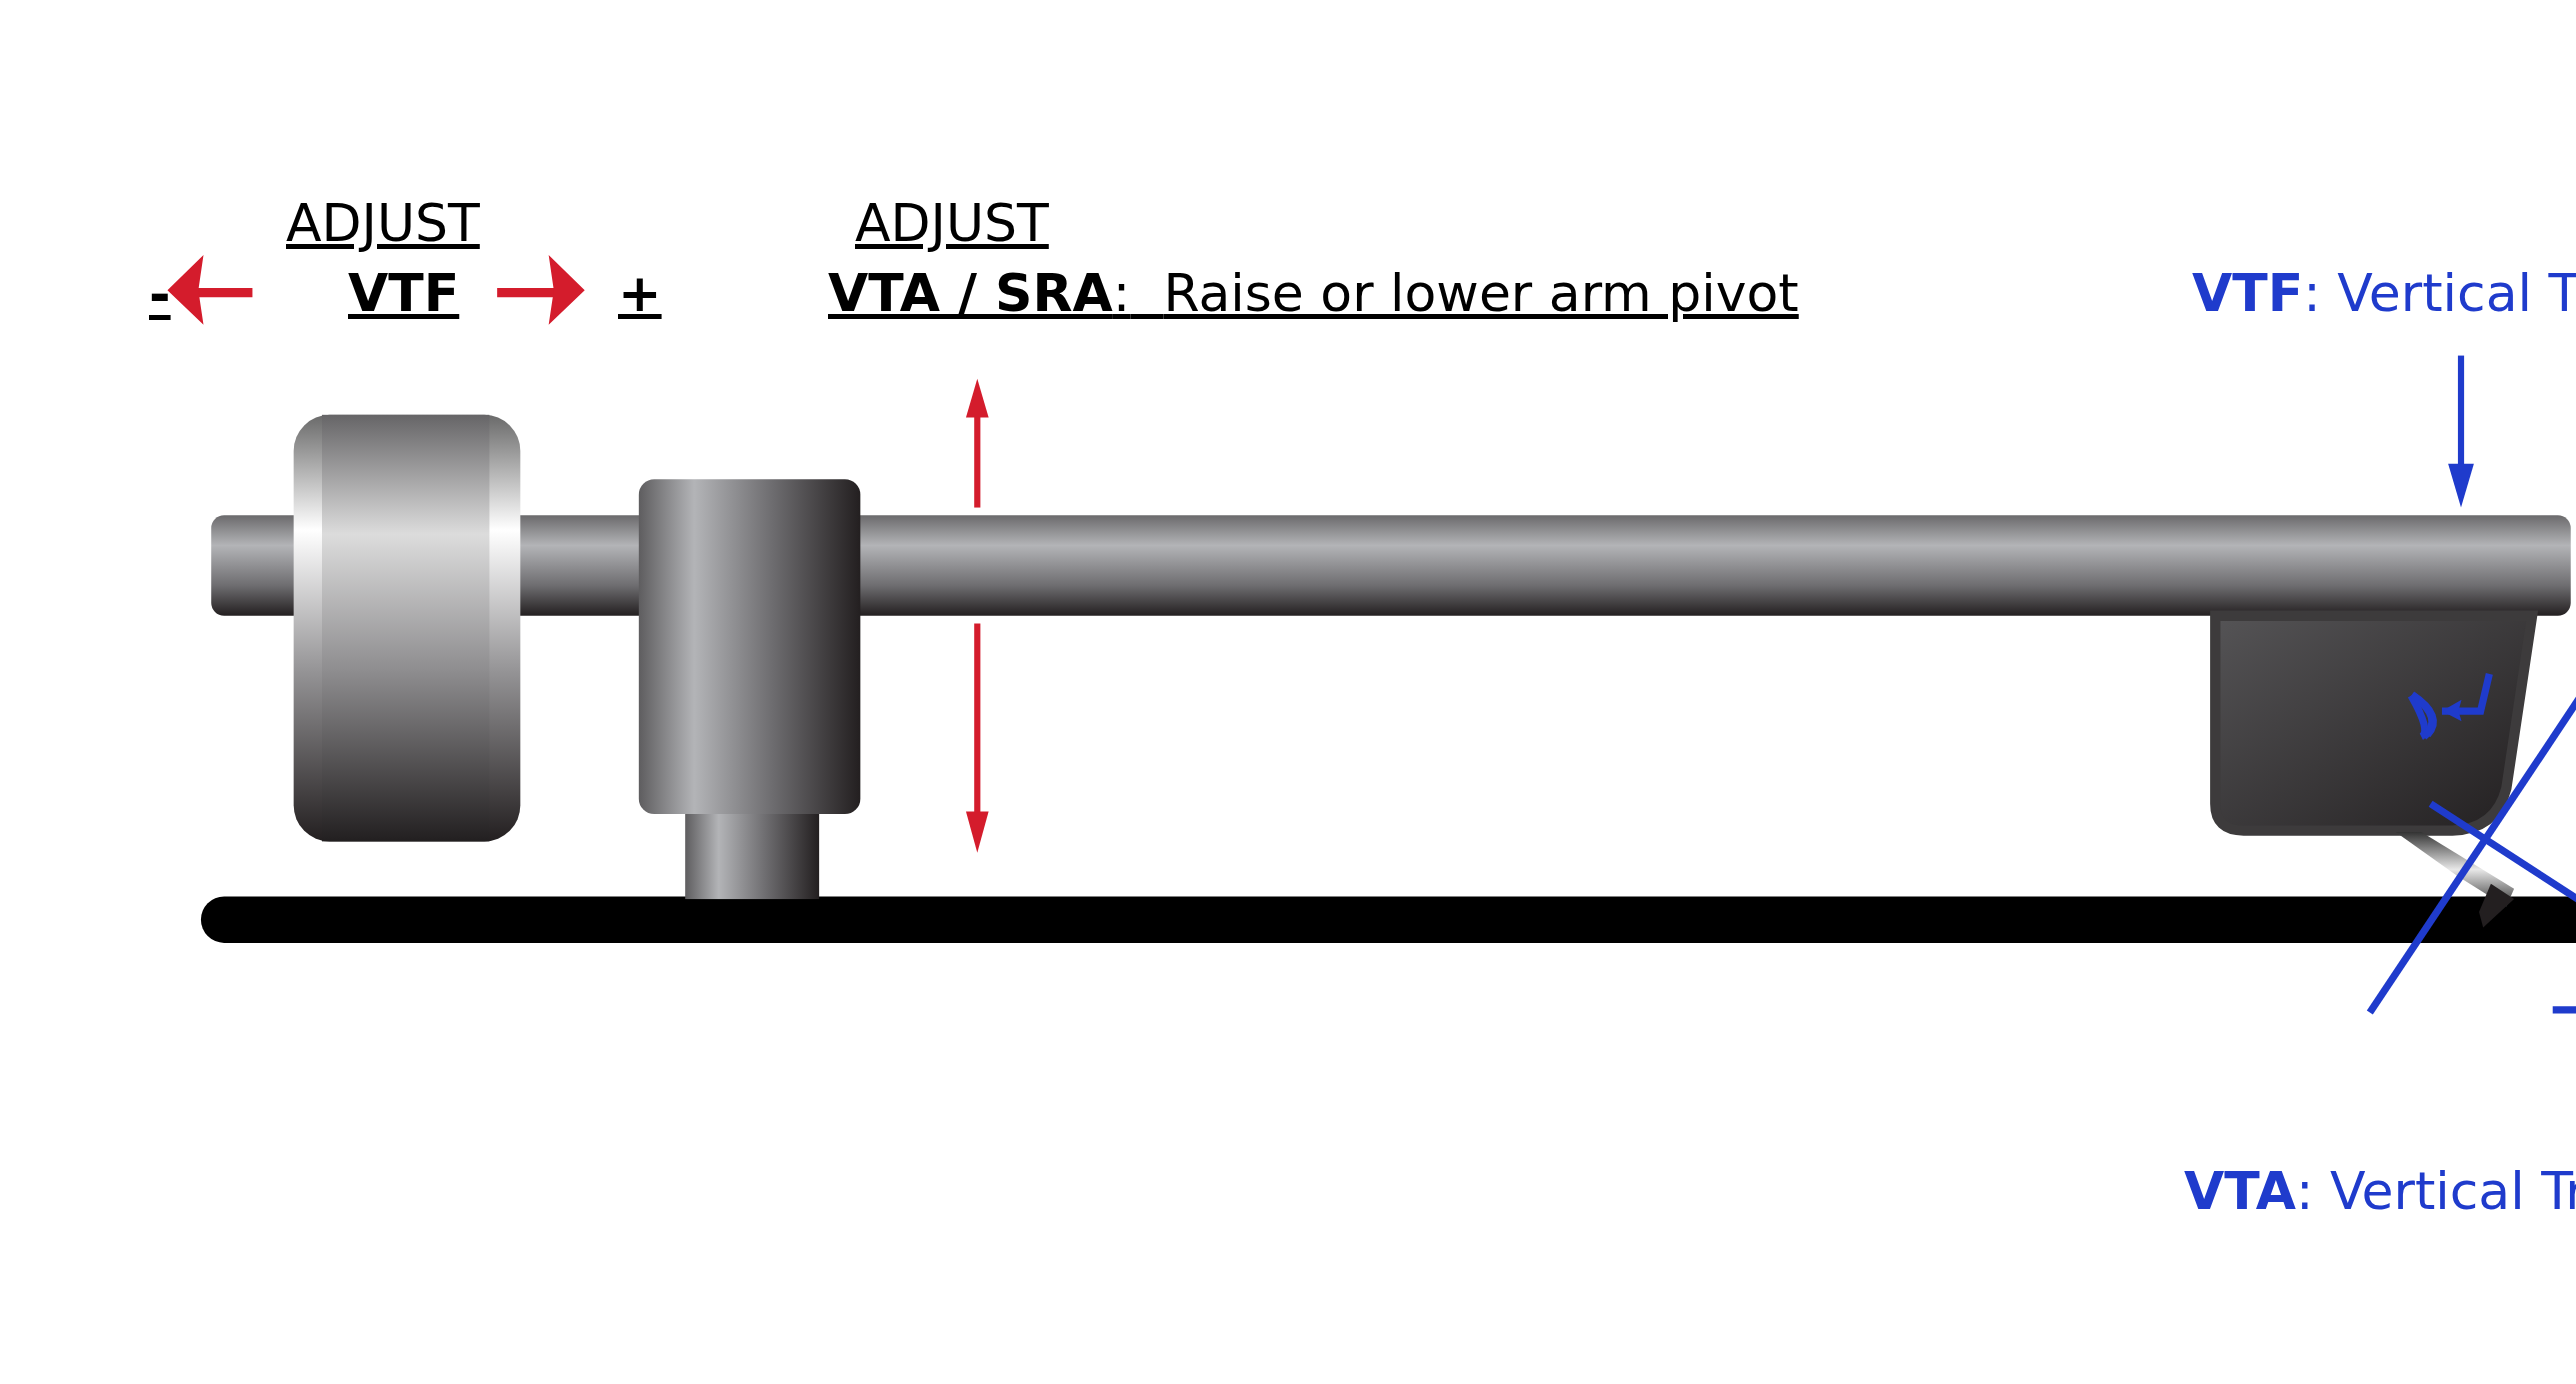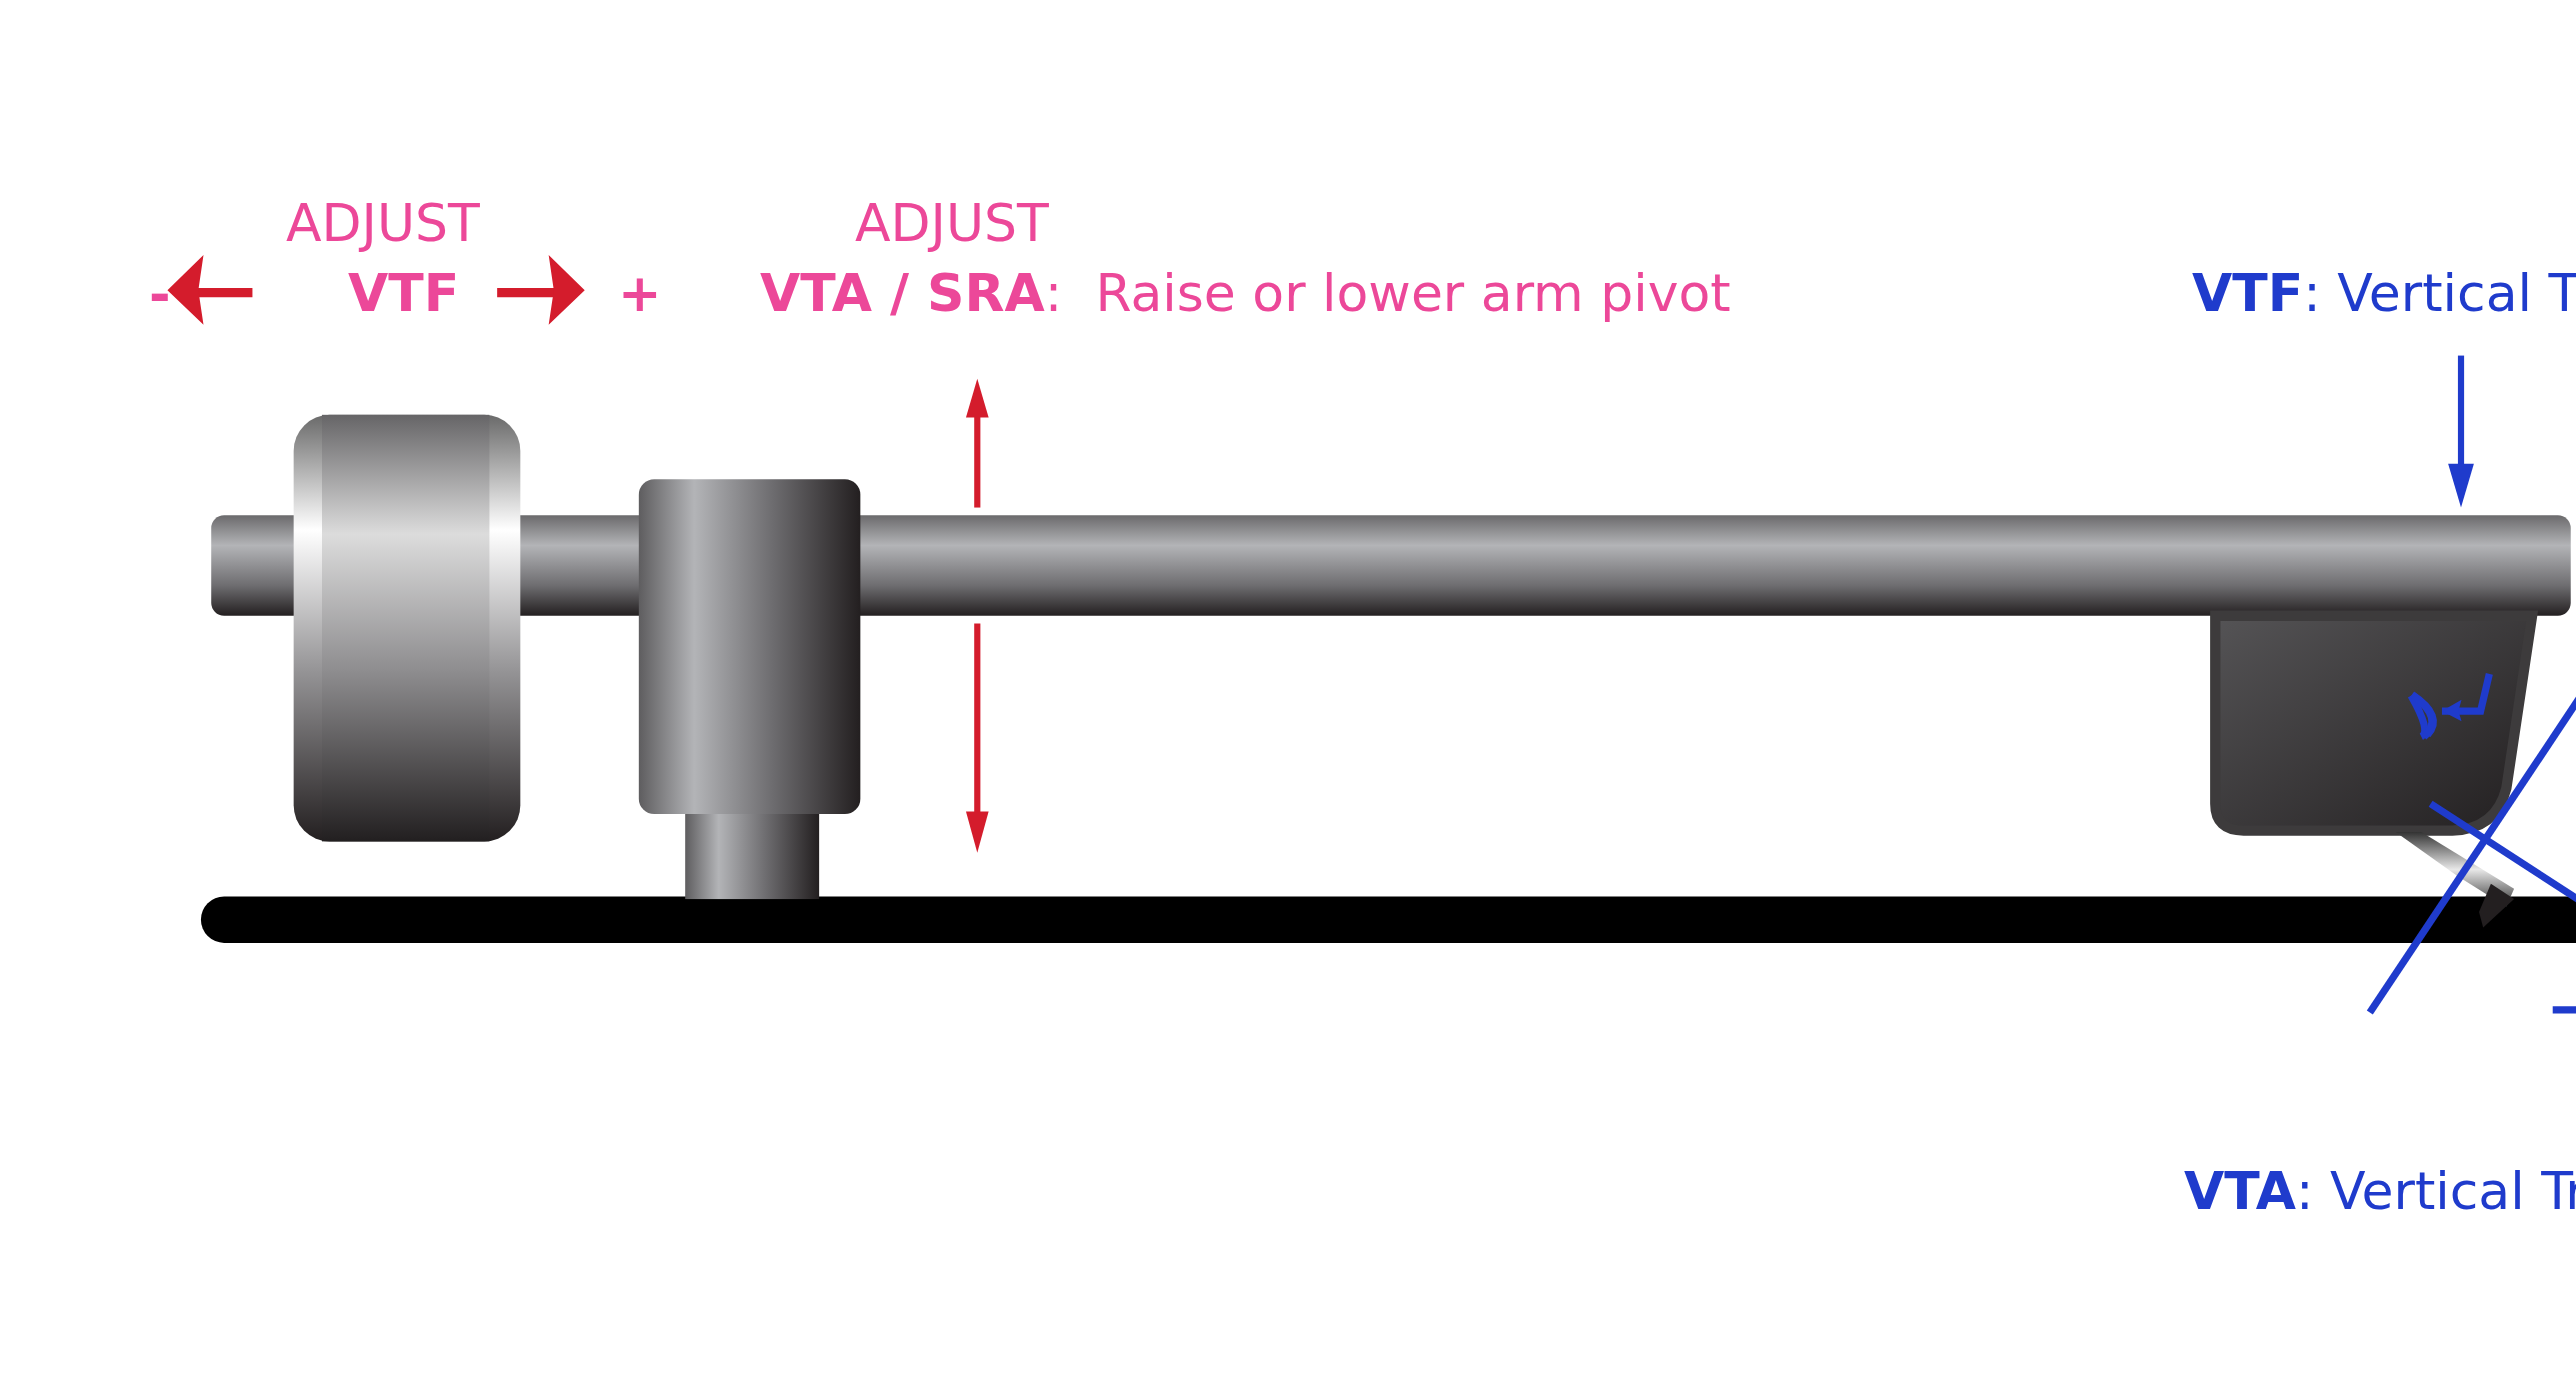--- a/index.html
+++ b/index.html
@@ -1,20 +1,20 @@
 <!DOCTYPE html>
 <html style="font-size:8.2px"><head>
 <meta charset="utf-8">
 <style>
   html, body { margin: 0; padding: 0; background: #ffffff; }
   body { width: 3292px; height: 1385px; position: relative; overflow: hidden;
          font-family: "DejaVu Sans", sans-serif; }
   svg.diagram { position: absolute; left: 0; top: 0; }
   .lbl { position: absolute; white-space: nowrap; font-family: "DejaVu Sans", sans-serif; }
-  .red { color: #ec4899; }
+  .red { color: #000000; text-decoration: underline; }
   .blue { color: #1f3bcc; }
   .big { font-size: 52px; line-height: 1; }
   .b { font-weight: bold; }
 </style>
 </head>
 <body>
 
 <svg class="diagram" width="3292" height="1385" viewBox="0 0 6390 2688">
   <defs>
     <linearGradient id="tubeV" x1="0" y1="0" x2="0" y2="1">
@@ -114,21 +114,21 @@
     <polygon points="5300,2095 5323,2040 5346,2095" stroke="none"></polygon>
   </g>
 </svg>
 
 <div class="lbl red big" style="left:286px; top:197px;">ADJUST</div>
 <div class="lbl red big b" style="left:149px; top:268px;">-</div>
 <div class="lbl red big b" style="left:348px; top:267px;">VTF</div>
 <div class="lbl red big b" style="left:618px; top:267px;">+</div>
 
 <div class="lbl red big" style="left:855px; top:197px;">ADJUST</div>
-<div class="lbl red big" style="left:760px; top:267px;">
+<div class="lbl red big" style="left:828px; top:267px;">
   <span class="b">VTA / SRA</span><span>:</span>&nbsp;&nbsp;<span>Raise or lower arm pivot</span>
 </div>
 
 <div class="lbl blue big" style="left:2192px; top:267px;">
   <span class="b">VTF</span><span>:</span>&nbsp;<span>Vertical Tracking Force</span>
 </div>
 
 <div class="lbl blue big" style="left:2184px; top:1165px;">
   <span class="b">VTA</span><span>:</span>&nbsp;<span>Vertical Tracking Angle</span>
 </div>

